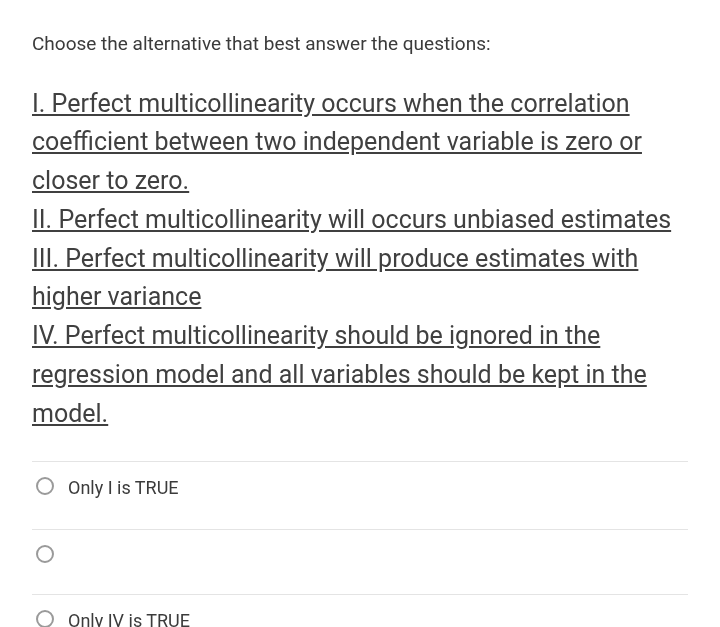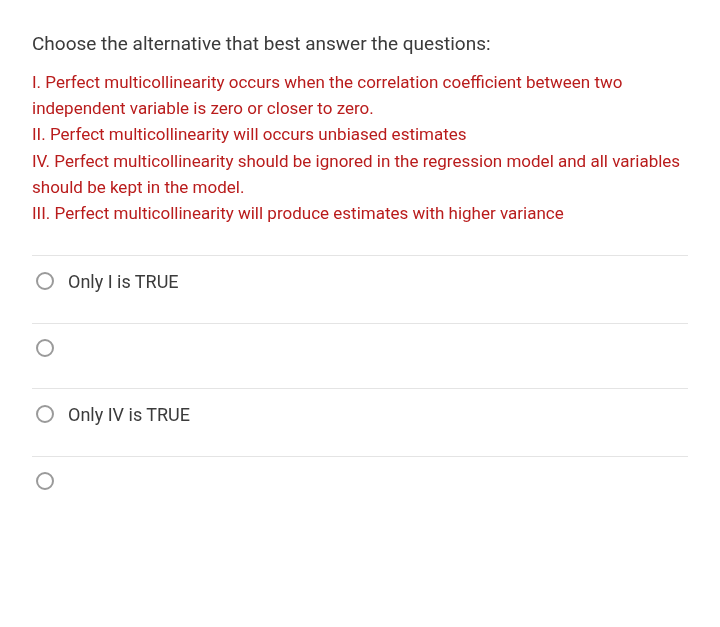--- a/index.html
+++ b/index.html
@@ -11,37 +11,37 @@
     font-family: -apple-system, BlinkMacSystemFont, "Segoe UI", Roboto, Helvetica, Arial, sans-serif;
     background: #ffffff;
     width: 720px;
     height: 627px;
     padding: 30px 32px;
     color: #3b3b3b;
   }
   .question-intro {
     font-size: 19px;
     line-height: 1.5;
-    margin-bottom: 10px;
+    margin-bottom: 26px;
     color: #3b3b3b;
   }
   .statements {
     margin-bottom: 24px;
   }
   .statement {
-    font-size: 17px;
+    font-size: 25px;
     line-height: 1.55;
-    color: #b91c1c;
+    color: #404040;
+    text-decoration: underline;
   }
   .options {
     margin-top: 28px;
   }
   .option-row {
     display: flex;
-    align-items: center;
     border-top: 1px solid #e4e4e4;
     padding: 15px 0 15px 4px;
     margin-top: 16px;
   }
   .radio {
     width: 18px;
     height: 18px;
     border: 2px solid #9a9a9a;
     border-radius: 50%;
     flex-shrink: 0;
@@ -55,22 +55,22 @@
   }
 </style>
 </head>
 <body>
 
 <div class="question-intro">Choose the alternative that best answer the questions:</div>
 
 <div class="statements">
   <div class="statement">I. Perfect multicollinearity occurs when the correlation coefficient between two independent variable is zero or closer to zero.</div>
   <div class="statement">II. Perfect multicollinearity will occurs unbiased estimates</div>
+  <div class="statement">III. Perfect multicollinearity will produce estimates with higher variance</div>
   <div class="statement">IV. Perfect multicollinearity should be ignored in the regression model and all variables should be kept in the model.</div>
-  <div class="statement">III. Perfect multicollinearity will produce estimates with higher variance</div>
 </div>
 
 <div class="options">
   <div class="option-row">
     <div class="radio"></div>
     <div class="option-label">Only I is TRUE</div>
   </div>
   <div class="option-row">
     <div class="radio"></div>
   </div>

